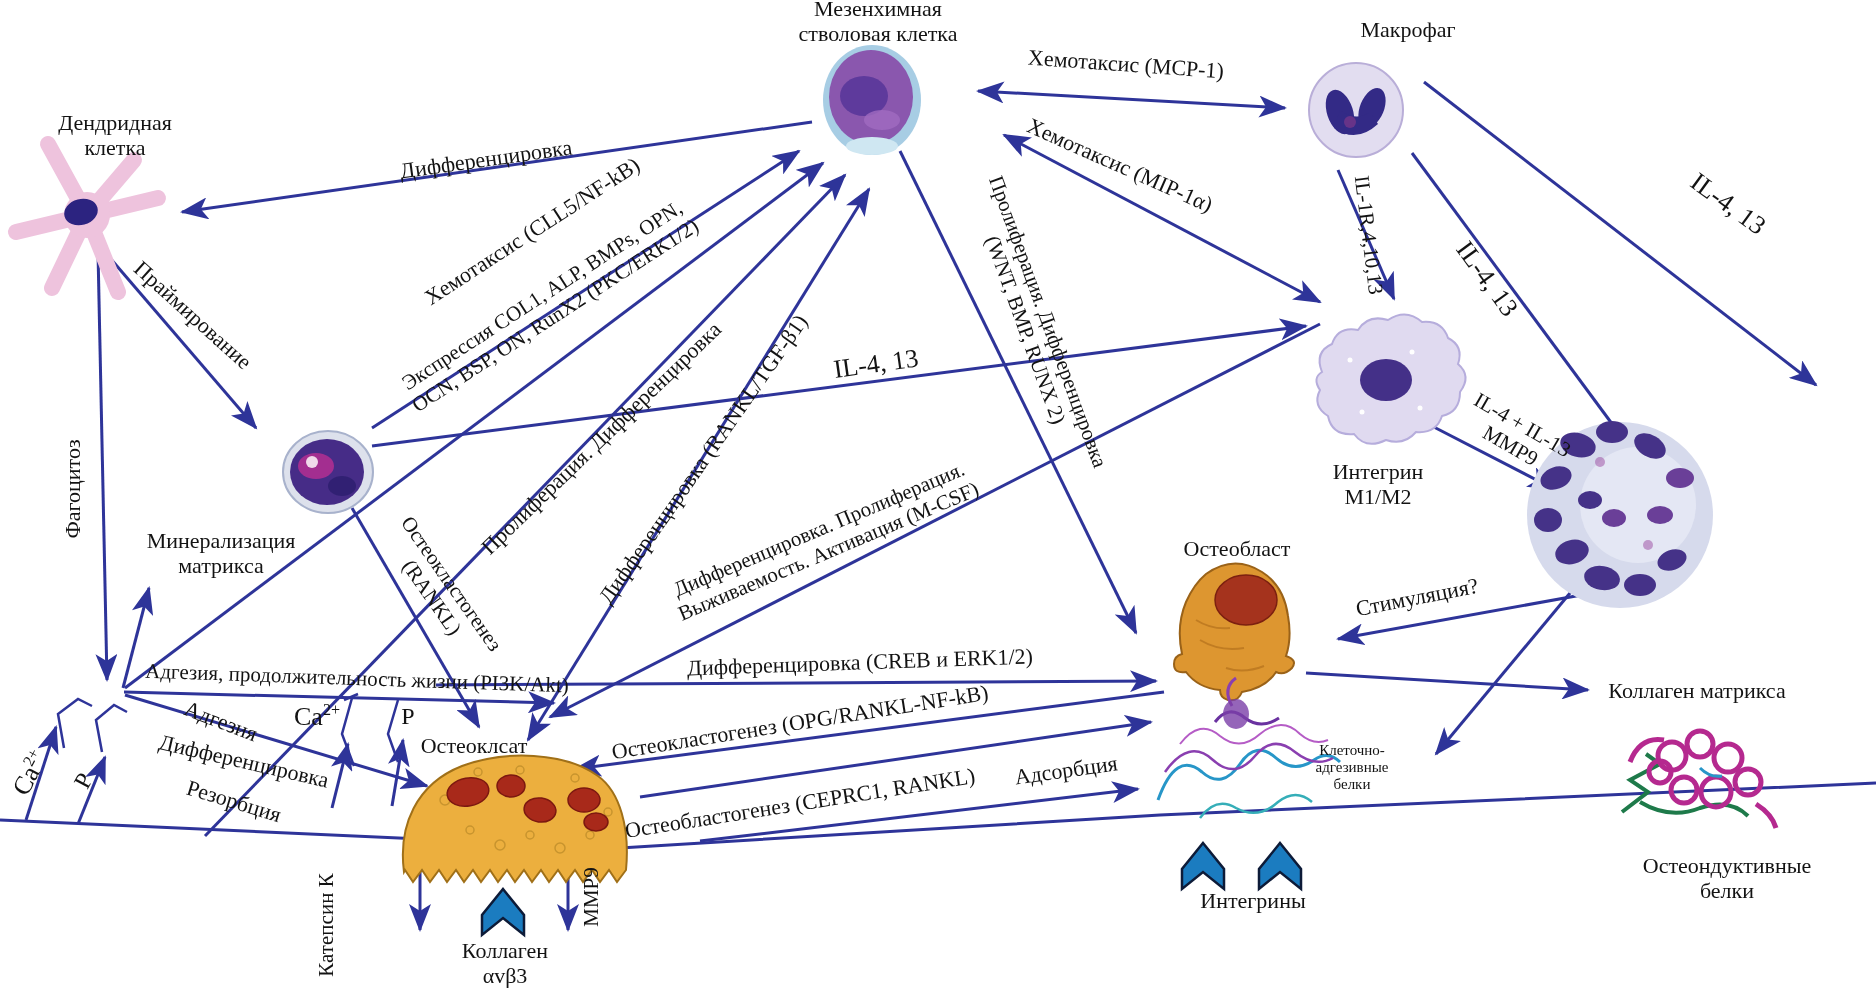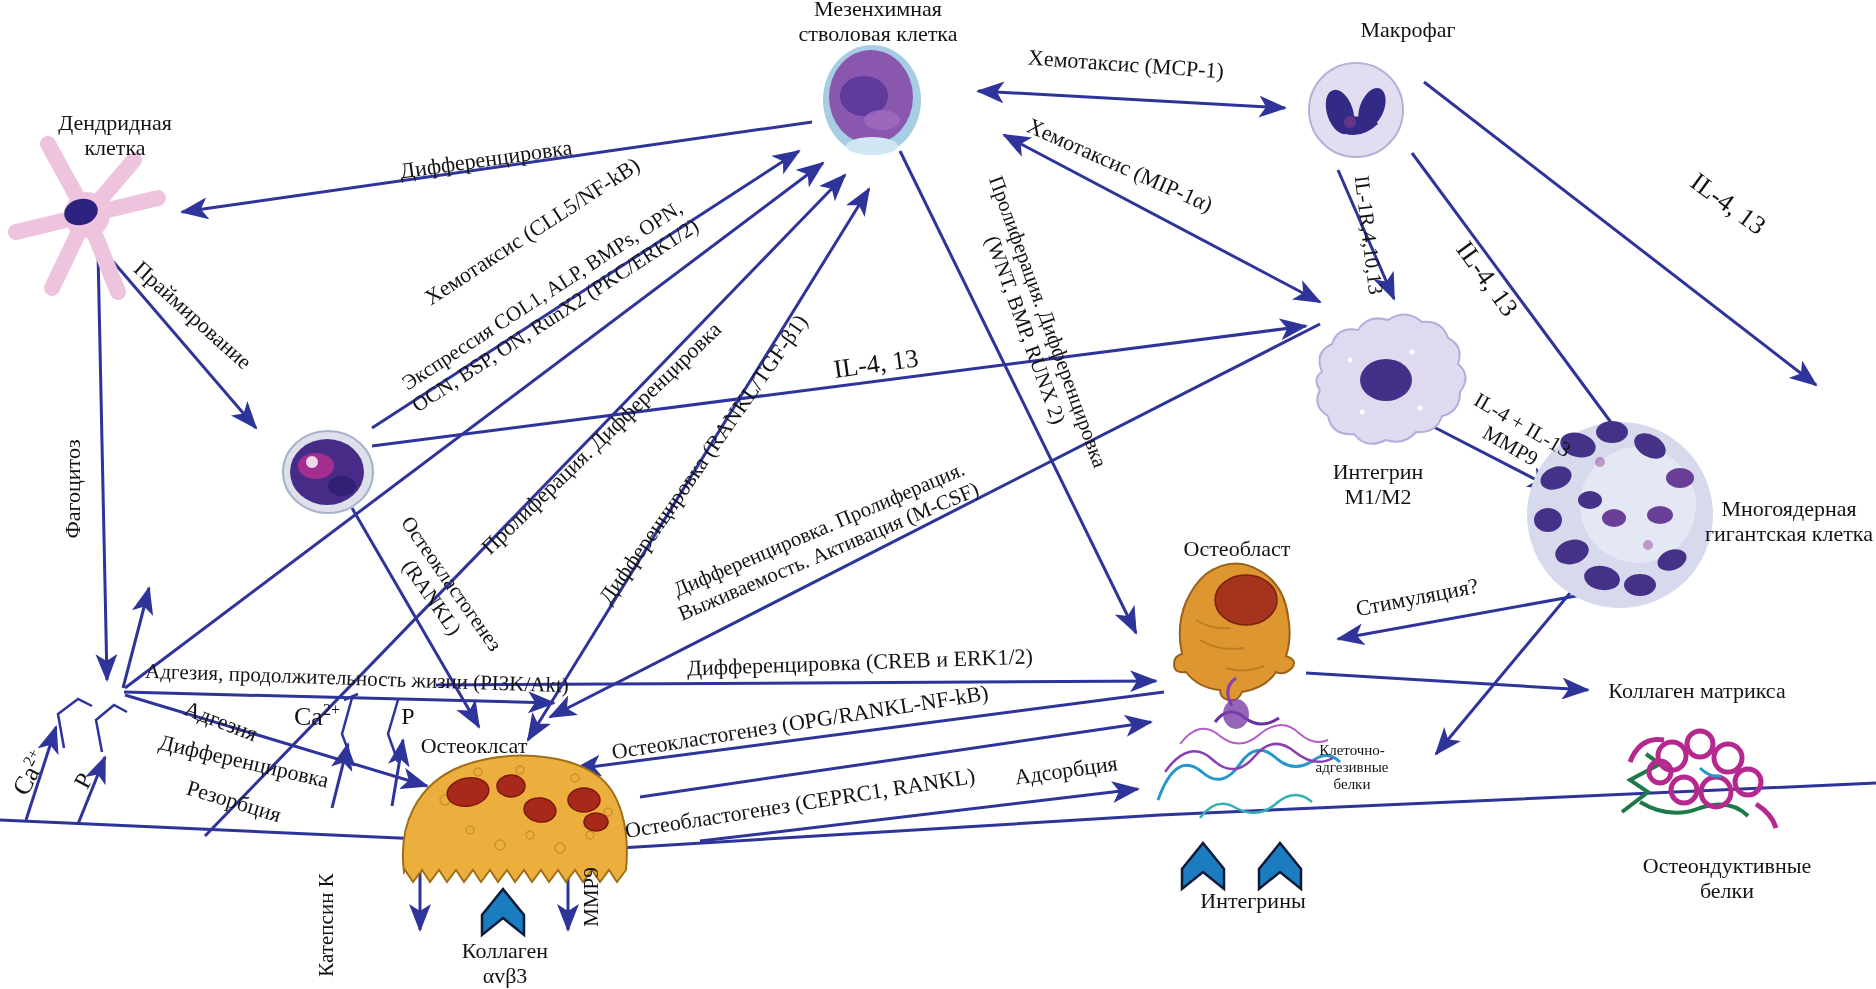--- a/index.html
+++ b/index.html
@@ -202,32 +202,32 @@
     <path d="M1203,843 L1224,869 L1224,889 L1203,872 L1182,889 L1182,869 Z"></path>
     <path d="M1280,843 L1301,869 L1301,889 L1280,872 L1259,889 L1259,869 Z"></path>
     <path d="M503,889 L524,915 L524,935 L503,918 L482,935 L482,915 Z"></path>
   </g>
 </svg>
 
 <div class="lb" style="left:878px;top:21px;transform:translate(-50%,-50%)"><span>Мезенхимная</span><br><span>стволовая клетка</span></div>
 <div class="lb" style="left:1408px;top:30px;transform:translate(-50%,-50%)"><span>Макрофаг</span></div>
 <div class="lb" style="left:115px;top:135px;transform:translate(-50%,-50%)"><span>Дендридная</span><br><span>клетка</span></div>
 <div class="lb" style="left:1378px;top:484px;transform:translate(-50%,-50%)"><span>Интегрин</span><br><span>M1/M2</span></div>
-<div class="lb" style="left:1789px;top:521px;transform:translate(-50%,-50%)"><span>Многоядерная</span><br><span>гигантская клетка</span></div>
 <div class="lb" style="left:1237px;top:549px;transform:translate(-50%,-50%)"><span>Остеобласт</span></div>
 <div class="lb" style="left:474px;top:746px;transform:translate(-50%,-50%)"><span>Остеоклсат</span></div>
 <div class="lb" style="left:1352px;top:768px;transform:translate(-50%,-50%);font-size:15px"><span>Клеточно-</span><br><span>адгезивные</span><br><span>белки</span></div>
 <div class="lb" style="left:1727px;top:878px;transform:translate(-50%,-50%)"><span>Остеондуктивные</span><br><span>белки</span></div>
 <div class="lb" style="left:1697px;top:691px;transform:translate(-50%,-50%)"><span>Коллаген матрикса</span></div>
 <div class="lb" style="left:1253px;top:901px;transform:translate(-50%,-50%)"><span>Интегрины</span></div>
 <div class="lb" style="left:505px;top:963px;transform:translate(-50%,-50%)"><span>Коллаген</span><br><span>αvβ3</span></div>
 
 <div class="lb" style="left:486px;top:159px;transform:translate(-50%,-50%) rotate(-8deg)"><span>Дифференцировка</span></div>
 <div class="lb" style="left:193px;top:315px;transform:translate(-50%,-50%) rotate(42deg)"><span>Праймирование</span></div>
 <div class="lb" style="left:73px;top:489px;transform:translate(-50%,-50%) rotate(-90deg)"><span>Фагоцитоз</span></div>
+<div class="lb" style="left:221px;top:553px;transform:translate(-50%,-50%)"><span>Минерализация</span><br><span>матрикса</span></div>
 <div class="lb" style="left:532px;top:231px;transform:translate(-50%,-50%) rotate(-33deg)"><span>Хемотаксис (CLL5/NF-kB)</span></div>
 <div class="lb" style="left:549px;top:306px;transform:translate(-50%,-50%) rotate(-33deg);font-size:21px"><span>Экспрессия COL1, ALP, BMPs, OPN,</span><br><span>OCN, BSP, ON, RunX2 (PKC/ERK1/2)</span></div>
 <div class="lb" style="left:601px;top:438px;transform:translate(-50%,-50%) rotate(-44deg)"><span>Пролиферация.  Дифференцировка</span></div>
 <div class="lb" style="left:703px;top:459px;transform:translate(-50%,-50%) rotate(-55deg)"><span>Дифференцировка (RANKL/TGF-β1)</span></div>
 <div class="lb" style="left:1126px;top:64px;transform:translate(-50%,-50%) rotate(4deg)"><span>Хемотаксис (MCP-1)</span></div>
 <div class="lb" style="left:1120px;top:165px;transform:translate(-50%,-50%) rotate(24deg)"><span>Хемотаксис (MIP-1α)</span></div>
 <div class="lb" style="left:1368px;top:235px;transform:translate(-50%,-50%) rotate(83deg);font-size:21px"><span>IL-1R,4,10,13</span></div>
 <div class="lb" style="left:1487px;top:279px;transform:translate(-50%,-50%) rotate(54deg);font-size:26px"><span>IL-4, 13</span></div>
 <div class="lb" style="left:1728px;top:204px;transform:translate(-50%,-50%) rotate(36deg);font-size:26px"><span>IL-4, 13</span></div>
 <div class="lb" style="left:1516px;top:436px;transform:translate(-50%,-50%) rotate(30deg);font-size:21px"><span>IL-4 + IL-13</span><br><span>MMP9</span></div>

